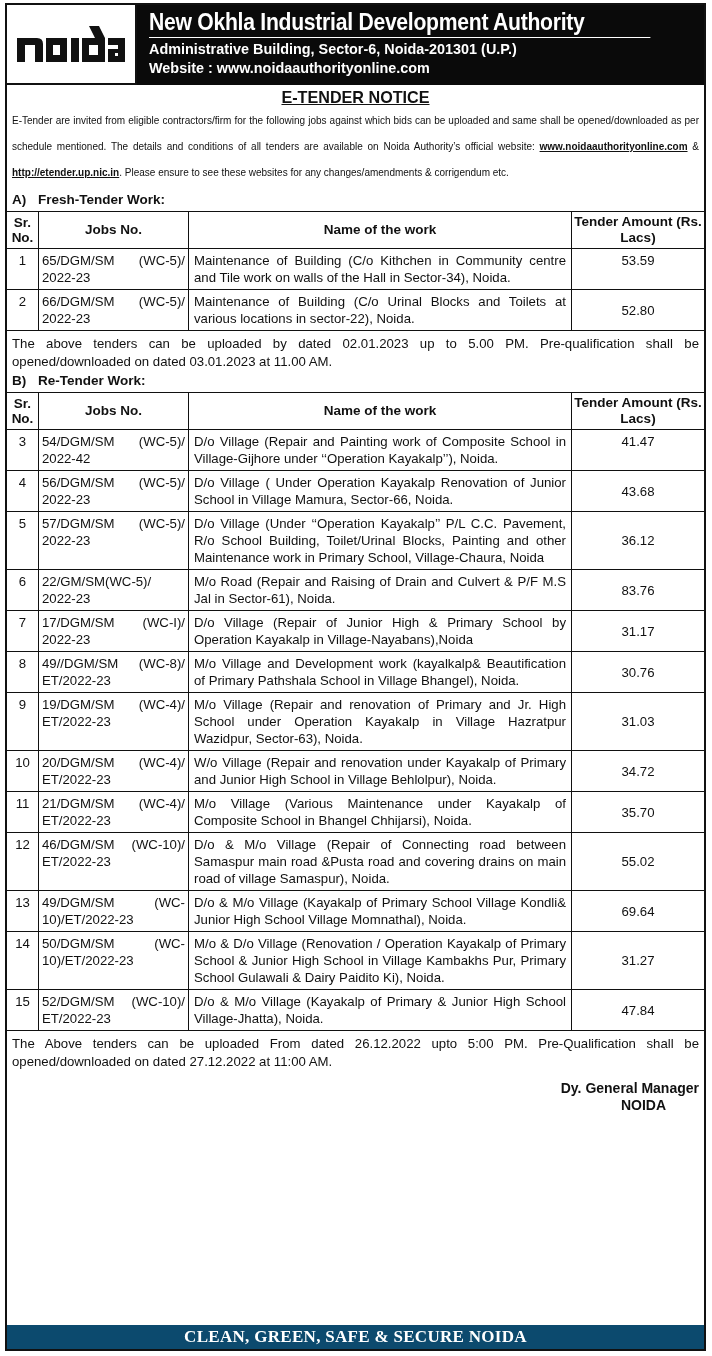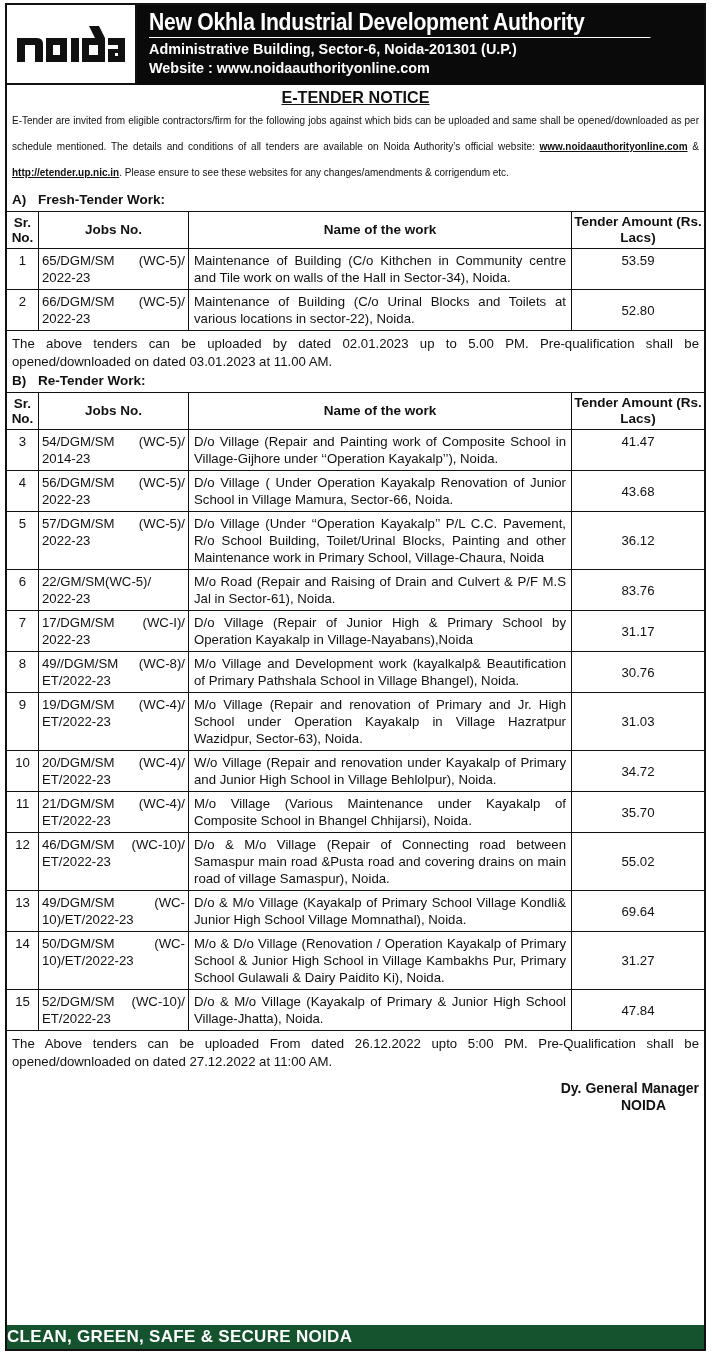--- a/index.html
+++ b/index.html
@@ -21,21 +21,21 @@
   tr > *:first-child { border-left:none; }
   tr > *:last-child { border-right:none; }
   td.sr { width:27px; text-align:center; padding:3px 0; }
   td.job { width:143px; padding:3px 3px; text-align:justify; }
   td.name { padding:3px 5px; text-align:justify; }
   td.amt { width:128px; text-align:center; vertical-align:middle; padding:3px 0; }
   td.amt.top { vertical-align:top; }
   .note { font-size:13.2px; line-height:17.5px; text-align:justify; padding:4px 5px 0 5px; }
   .sign { text-align:right; font-weight:bold; font-size:14px; line-height:17px; padding:10px 5px 0 5px; }
   .sign div.n { padding-right:33px; }
-  .footer { position:absolute; left:0; right:0; bottom:0; height:24px; background:#14532d; color:#fff; text-align:left; font-weight:bold; font-size:17px; line-height:24px; letter-spacing:0.3px; }
+  .footer { position:absolute; left:0; right:0; bottom:0; height:24px; background:#0c4a6e; color:#fff; text-align:center; font-weight:bold; font-size:17px; line-height:24px; letter-spacing:0.3px;font-family:Liberation Serif, serif; }
 </style>
 </head>
 <body>
 
 <div class="page">
   <div class="header">
     <div class="logo">
       <svg width="112" height="44" viewBox="0 0 112 44">
 
         <path d="M2 40 V16 H22 Q28 16 28 22 V40 H20 V23 H10 V40 Z" fill="#111"></path>
@@ -102,21 +102,21 @@
       <tr>
         <th style="width:27px;line-height:15px;">Sr. No.</th>
         <th style="width:143px;">Jobs No.</th>
         <th>Name of the work</th>
         <th style="width:128px;">Tender Amount (Rs. Lacs)</th>
       </tr>
     </thead>
     <tbody id="tbody-b">
         <tr>
           <td class="sr">3</td>
-          <td class="job">54/DGM/SM (WC-5)/ 2014-23</td>
+          <td class="job">54/DGM/SM (WC-5)/ 2022-42</td>
           <td class="name">D/o Village (Repair and Painting work of Composite School in Village-Gijhore under ‘‘Operation Kayakalp’’), Noida.</td>
           <td class="amt top">41.47</td>
         </tr>
         <tr>
           <td class="sr">4</td>
           <td class="job">56/DGM/SM (WC-5)/ 2022-23</td>
           <td class="name">D/o Village ( Under Operation Kayakalp Renovation of Junior School in Village Mamura, Sector-66, Noida.</td>
           <td class="amt">43.68</td>
         </tr>
         <tr>

